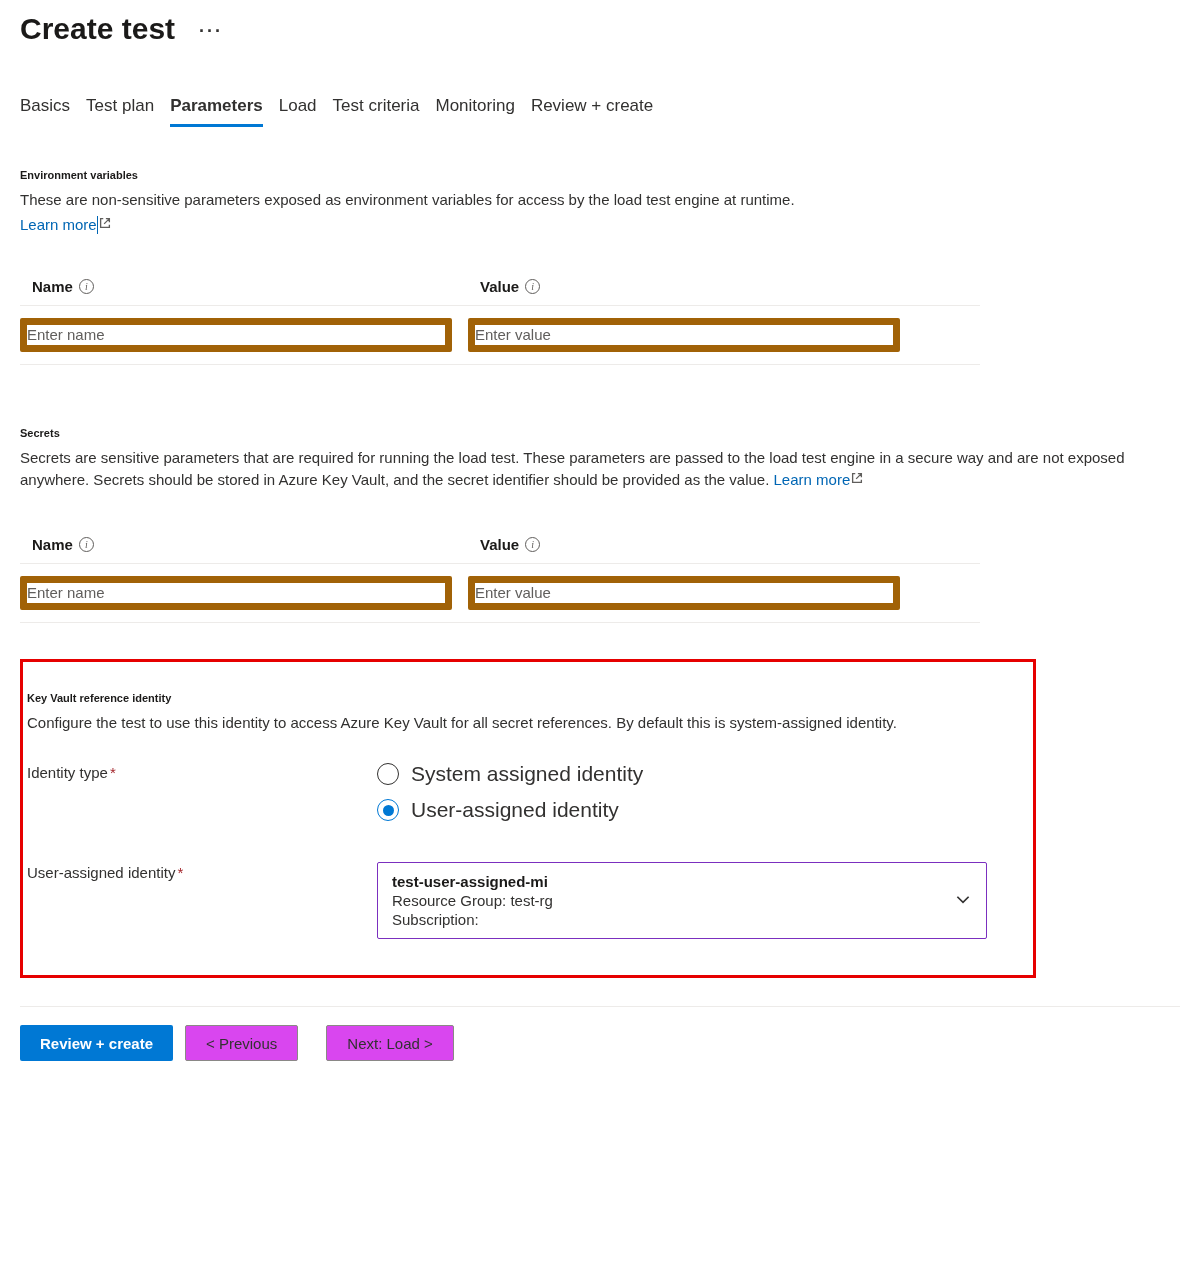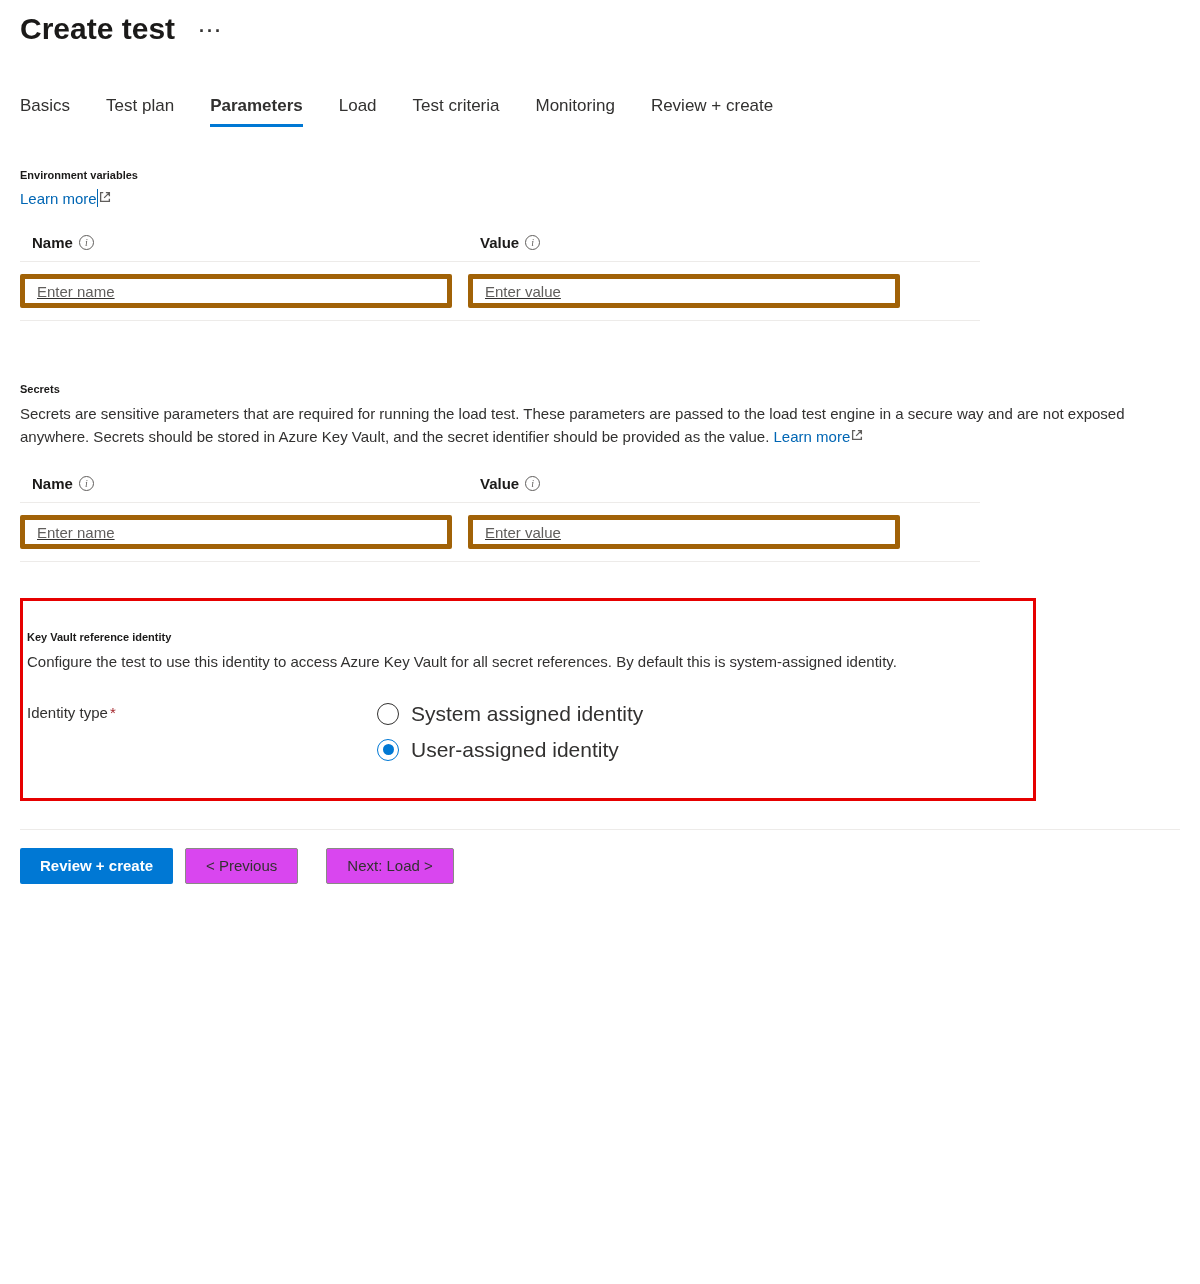--- a/index.html
+++ b/index.html
@@ -28,21 +28,21 @@
     }
     .more-icon {
       font-size: 18px;
       font-weight: 600;
       color: #323130;
       letter-spacing: 2px;
       padding-top: 4px;
     }
     .tabs {
       display: flex;
-      gap: 36px;
+      gap: 16px;
       border-bottom: none;
       margin-bottom: 42px;
     }
     .tab {
       font-size: 17px;
       color: #323130;
       padding-bottom: 8px;
       cursor: pointer;
     }
     .tab.active {
@@ -74,23 +74,22 @@
       height: 18px;
     }
     .external-icon svg {
       width: 14px;
       height: 14px;
       stroke: #605e5c;
       fill: none;
       stroke-width: 1.5;
     }
     .param-table {
-      margin-top: 27px;
+      margin-top: 44px;
       width: 960px;
-      text-decoration: underline;
     }
     .param-header-row {
       display: flex;
       gap: 16px;
       padding-bottom: 10px;
       border-bottom: 1px solid #edebe9;
       margin-bottom: 12px;
     }
     .param-col {
       width: 432px;
@@ -120,22 +119,22 @@
     }
     .param-input-row {
       display: flex;
       gap: 16px;
       padding-bottom: 12px;
       border-bottom: 1px solid #edebe9;
     }
     .text-input {
       width: 432px;
       height: 34px;
-      padding: 6px 12px;
-      border: 5px solid #a16207;
+      padding: 6px 0;
+      border: 7px solid #a16207;
       border-radius: 2px;
       font-size: 15px;
       font-family: inherit;
       color: #323130;
     }
     .text-input::placeholder {
       color: #605e5c;
     }
     .section-gap {
       height: 62px;
@@ -272,20 +271,21 @@
   <div class="tab">Test plan</div>
   <div class="tab active">Parameters</div>
   <div class="tab">Load</div>
   <div class="tab">Test criteria</div>
   <div class="tab">Monitoring</div>
   <div class="tab">Review + create</div>
 </div>
 
 <div>
   <div class="section-title">Environment variables</div>
+  <div class="section-desc">These are non-sensitive parameters exposed as environment variables for access by the load test engine at runtime.</div>
   <a class="learn-more">
     <span>Learn more</span>
       <span class="cursor-bar"></span>
     <span class="external-icon">
       <svg viewBox="0 0 16 16">
           <path d="M6 3H3v10h10v-3M9 3h4v4M13 3L7 9"></path>
         </svg>
     </span>
   </a>
 
@@ -364,19 +364,36 @@
       </div>
       <div class="radio-item">
         <span class="radio-outer selected">
             <span class="radio-inner"></span>
           </span>
         <span class="radio-label">User-assigned identity</span>
       </div>
     </div>
   </div>
 
+  <div class="form-row" style="margin-top:40px;">
+    <div class="form-label">
+      <span>User-assigned identity</span><span class="required">*</span>
+    </div>
+    <div class="dropdown">
+      <div class="dropdown-content">
+        <span class="dropdown-title">test-user-assigned-mi</span>
+        <span class="dropdown-sub">Resource Group: test-rg</span>
+        <span class="dropdown-sub">Subscription:</span>
+      </div>
+      <span class="chevron-icon">
+        <svg viewBox="0 0 16 16">
+            <path d="M3 6l5 5 5-5"></path>
+          </svg>
+      </span>
+    </div>
+  </div>
 </div>
 
 <div class="footer">
   <button class="btn btn-primary">Review + create</button>
   <button class="btn btn-secondary">&lt; Previous</button>
   <button class="btn btn-secondary">Next: Load &gt;</button>
 </div>
 
 </body></html>

